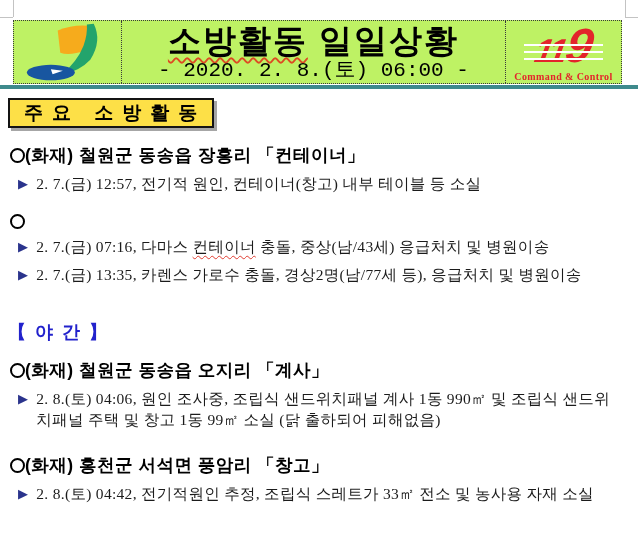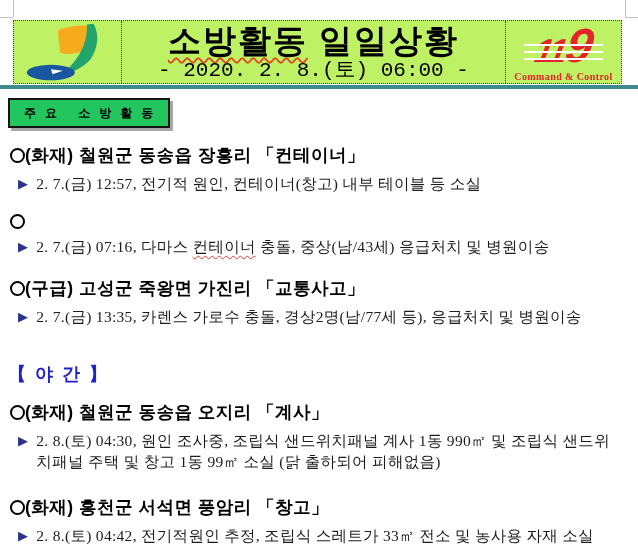--- a/index.html
+++ b/index.html
@@ -44,21 +44,21 @@
   .stripe{position:absolute;left:10px;right:10px;height:2px;background:#ffffff;}
   .s1{top:22px;} .s2{top:29px;} .s3{top:36px;}
   .cap119{font-family:"Liberation Serif", serif;font-weight:700;color:#e3242b;font-size:10px;margin-top:2px;letter-spacing:0.4px;}
 
   .teal-rule{position:absolute;left:0;top:85px;width:638px;height:4px;background:#3e8a8c;}
 
   
   .content{position:absolute;left:0;top:96px;width:638px;padding:0 0 0 8px;box-sizing:border-box;}
   .section-box{
     display:inline-block;margin-top:2px;border:2px solid #141414;box-shadow:3px 3px 0 #a6a6a6;
-    background:#22c55e;padding:3px 6px 3px 14px;font-size:12px;font-weight:600;letter-spacing:9px;line-height:20px;
+    background:#fde047;padding:3px 6px 3px 14px;font-size:19px;font-weight:600;letter-spacing:9px;line-height:20px;
   }
   .item-head{
     display:flex;align-items:center;font-weight:800;font-size:17.5px;line-height:22px;
     letter-spacing:0.5px;
   }
   .bullet-ring{width:11px;height:11px;border:2.5px solid #000;border-radius:50%;flex:0 0 auto;margin-left:2px;}
   .item-detail{
     display:flex;gap:8px;margin-top:7px;padding-left:10px;
     font-family:"Liberation Serif", serif;font-size:15.5px;line-height:21px;color:#1b1b1b;letter-spacing:0.3px;
   }
@@ -118,39 +118,35 @@
   </div>
 
   <div class="item-head mt20">
     <span class="bullet-ring"></span>
   </div>
   <div class="item-detail">
     <span class="arrow">▶</span>
     <span class="detail-text"><span>2. 7.(금) 07:16, 다마스 </span><span class="wavy-word">컨테이너</span><span> 충돌, 중상(남/43세) 응급처치 및 병원이송</span></span>
   </div>
 
-  <div class="item-head mt20">
-    <span class="bullet-ring"></span>
-    <span>(구급) 고성군 죽왕면 가진리 「교통사고」</span>
-  </div>
   <div class="item-detail">
     <span class="arrow">▶</span>
     <span class="detail-text">2. 7.(금) 13:35, 카렌스 가로수 충돌, 경상2명(남/77세 등), 응급처치 및 병원이송</span>
   </div>
 
   
   <div class="night-label">【 야 간 】</div>
 
   <div class="item-head mt16">
     <span class="bullet-ring"></span>
     <span>(화재) 철원군 동송읍 오지리 「계사」</span>
   </div>
   <div class="item-detail">
     <span class="arrow">▶</span>
-    <span class="detail-text">2. 8.(토) 04:30, 원인 조사중, 조립식 샌드위치패널 계사 1동 990㎡ 및 조립식 샌드위치패널 주택 및 창고 1동 99㎡ 소실 (닭 출하되어 피해없음)</span>
+    <span class="detail-text">2. 8.(토) 04:06, 원인 조사중, 조립식 샌드위치패널 계사 1동 990㎡ 및 조립식 샌드위치패널 주택 및 창고 1동 99㎡ 소실 (닭 출하되어 피해없음)</span>
   </div>
 
   <div class="item-head mt29">
     <span class="bullet-ring"></span>
     <span>(화재) 홍천군 서석면 풍암리 「창고」</span>
   </div>
   <div class="item-detail">
     <span class="arrow">▶</span>
     <span class="detail-text">2. 8.(토) 04:42, 전기적원인 추정, 조립식 스레트가 33㎡ 전소 및 농사용 자재 소실</span>
   </div>

